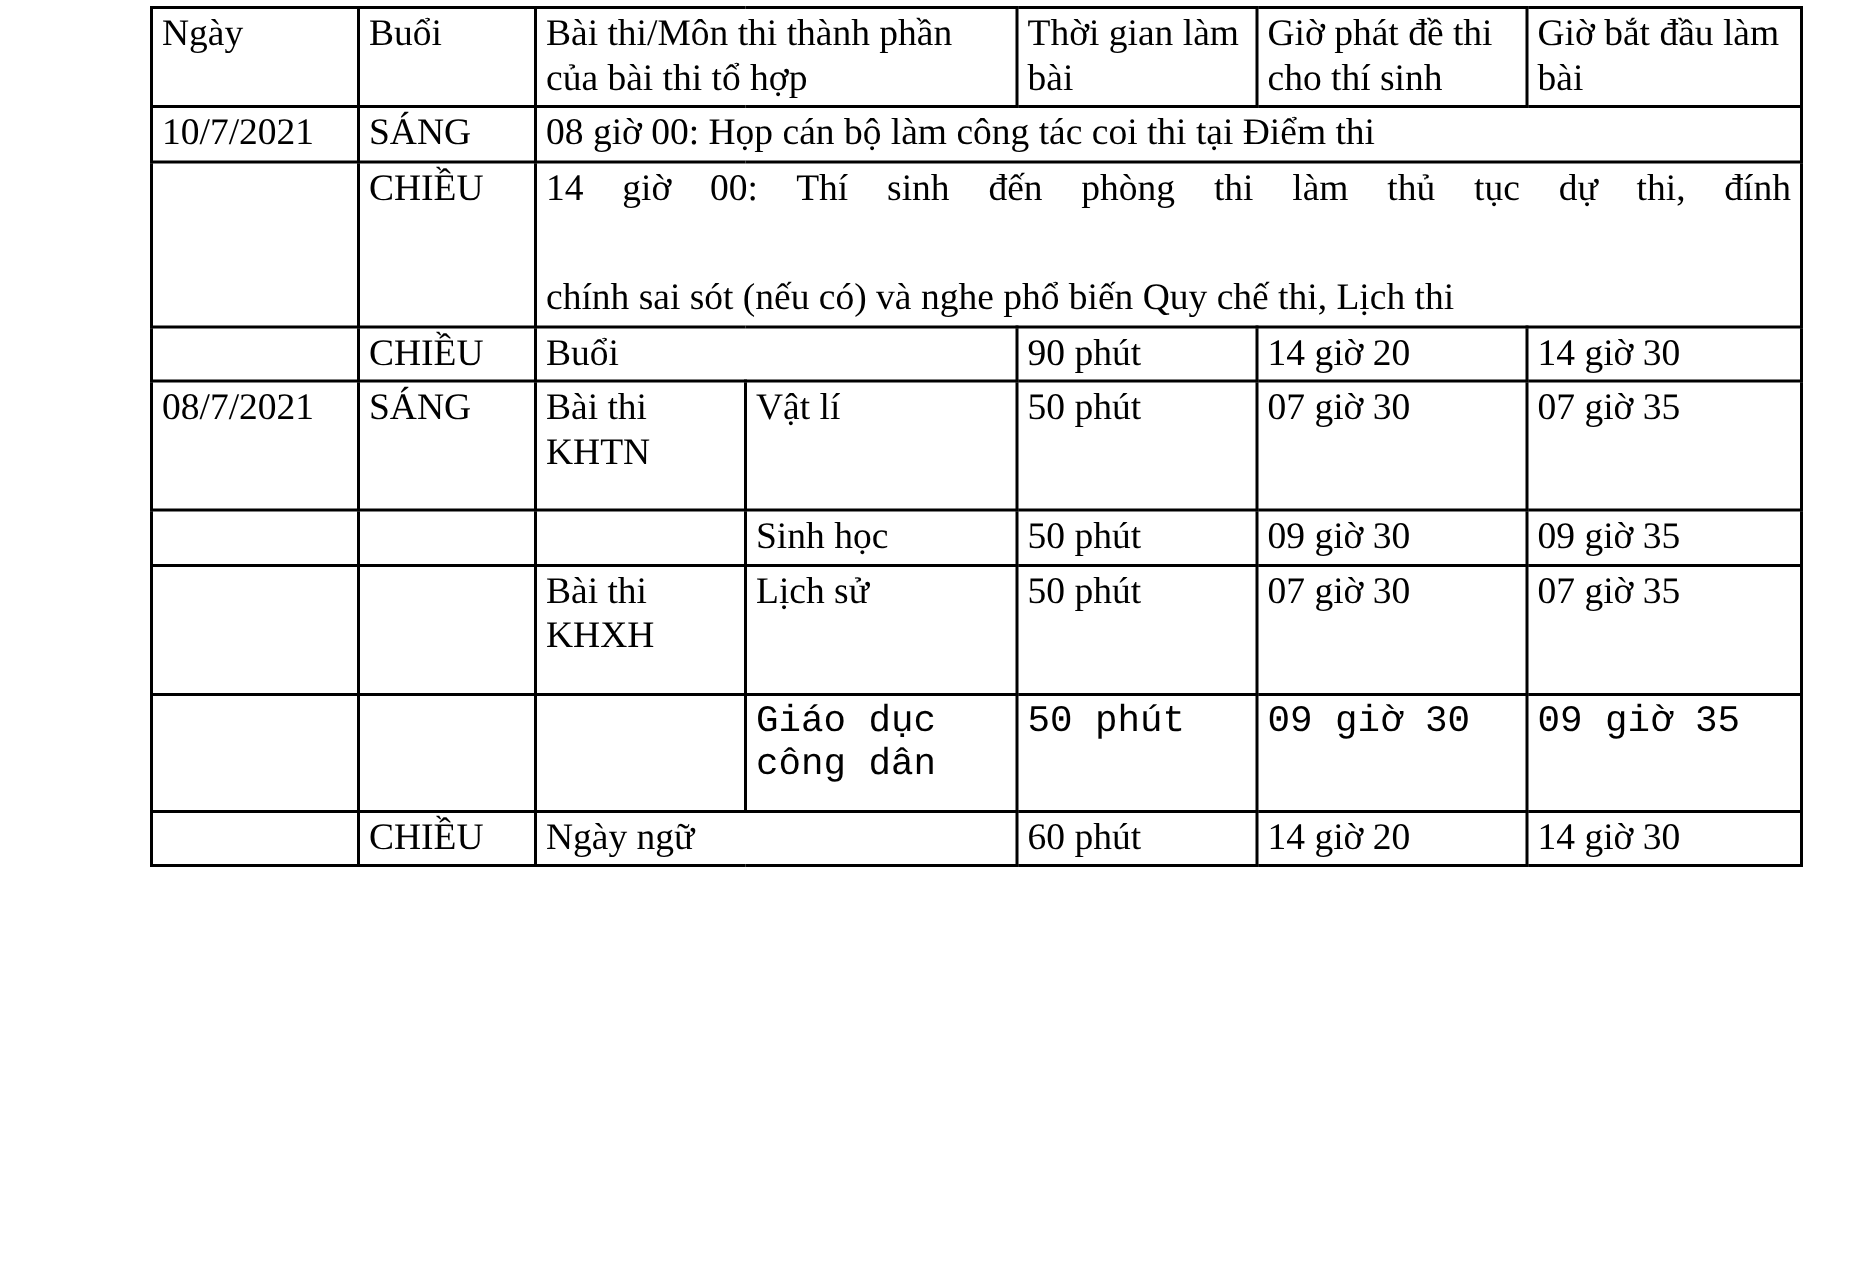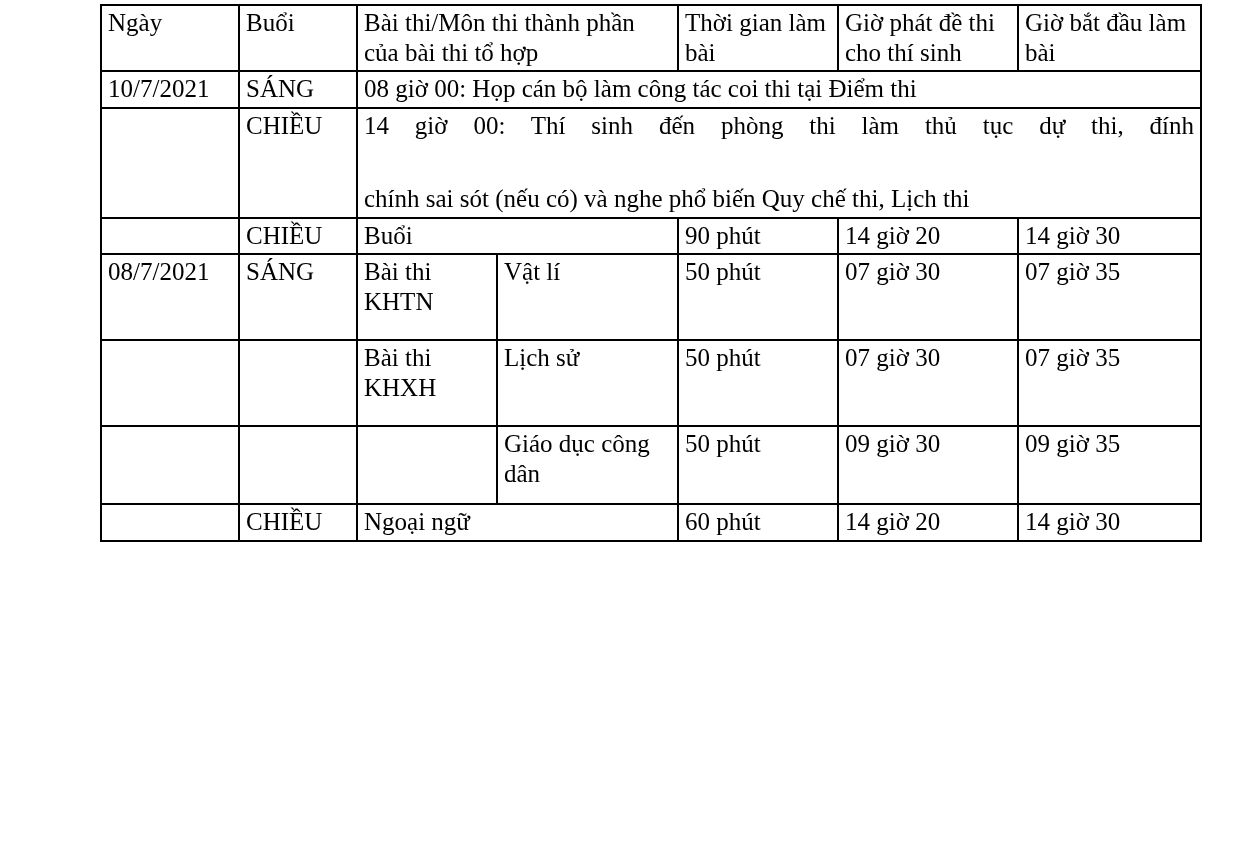--- a/index.html
+++ b/index.html
@@ -62,21 +62,21 @@
     text-align: justify;
     text-align-last: justify;
     hyphens: none;
   }
   .justify .lastline {
     text-align-last: left;
     margin-top: 44px;
   }
   .pad-left-sm { padding-left: 10px; }
   .tall { height: 86px; }
-  .tall2 { height: 78px; }
+  .tall2 { height: 78px; font-family: Liberation Mono, monospace; }
 </style>
 </head>
 <body>
 
 <div class="sheet">
   <table class="exam-schedule">
     <colgroup>
       <col class="col-ngay">
       <col class="col-buoi">
       <col class="col-sub-a">
@@ -129,20 +129,29 @@
           <div>Bài thi</div>
           <div>KHTN</div>
         </td>
         <td class="center-v">Vật lí</td>
         <td>50 phút</td>
         <td class="bold">07 giờ 30</td>
         <td class="bold">07 giờ 35</td>
       </tr>
 
 
+      <tr>
+        <td class="ngay"></td>
+        <td class="buoi"></td>
+        <td></td>
+        <td>Sinh học</td>
+        <td>50 phút</td>
+        <td class="bold">09 giờ 30</td>
+        <td class="bold">09 giờ 35</td>
+      </tr>
 
       <tr class="tall">
         <td class="ngay"></td>
         <td class="buoi"></td>
         <td class="center-v pad-left-sm">
           <div>Bài thi</div>
           <div>KHXH</div>
         </td>
         <td class="center-v">Lịch sử</td>
         <td>50 phút</td>
@@ -157,21 +166,21 @@
         <td></td>
         <td>Giáo dục công dân</td>
         <td>50 phút</td>
         <td class="bold">09 giờ 30</td>
         <td class="bold">09 giờ 35</td>
       </tr>
 
       <tr>
         <td class="ngay"></td>
         <td class="buoi">CHIỀU</td>
-        <td colspan="2">Ngoại ngữ</td>
+        <td colspan="2">Ngày ngữ</td>
         <td>60 phút</td>
         <td class="bold">14 giờ 20</td>
         <td class="bold">14 giờ 30</td>
       </tr>
 
     </tbody>
   </table>
 </div>
 
 </body></html>

